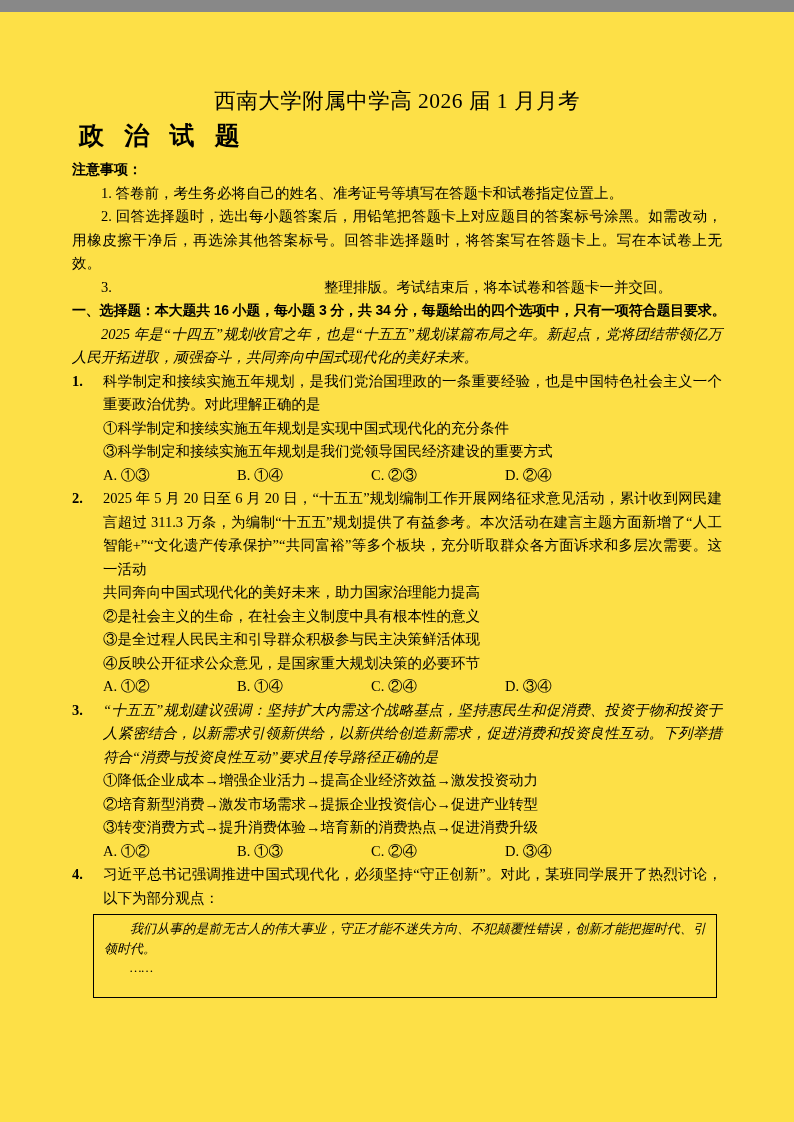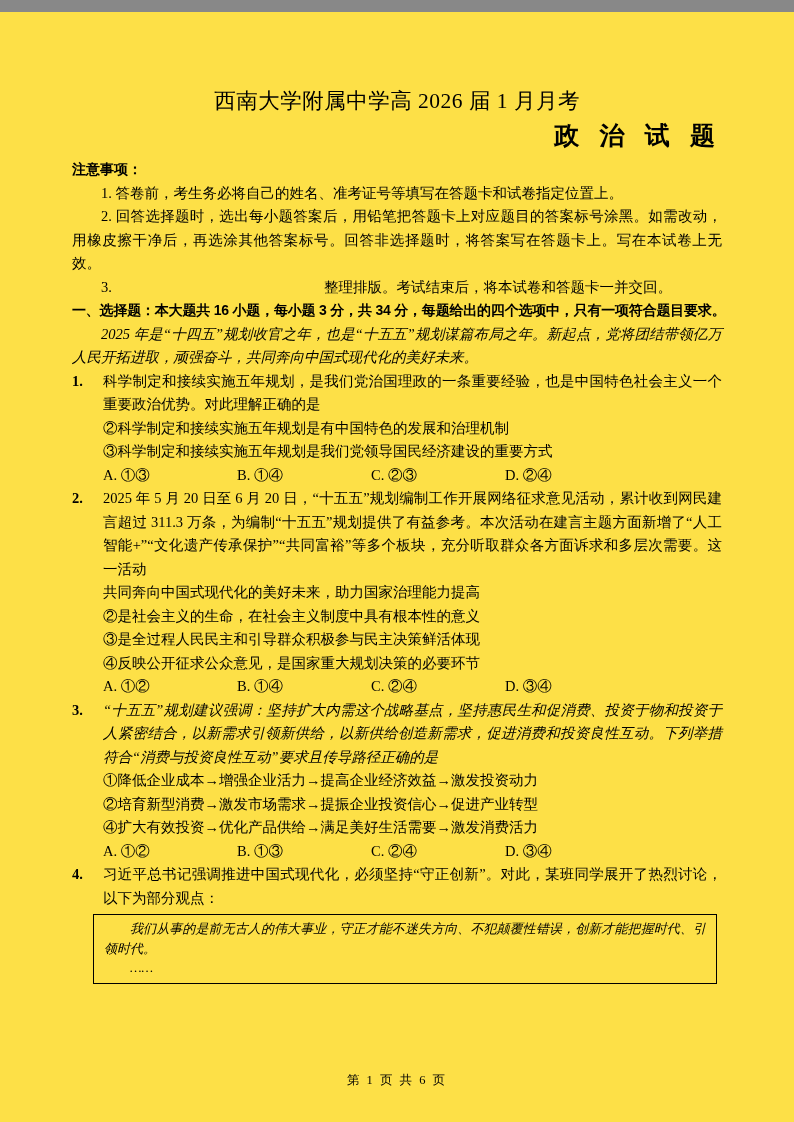--- a/index.html
+++ b/index.html
@@ -9,21 +9,21 @@
     padding:74px 72px 0 72px;
     font-family:"Liberation Serif","DejaVu Serif",serif;
     font-size:14.5px; line-height:23.5px; color:#000;
     overflow:hidden;
   }
   .exam-title {
     text-align:center; font-size:21.5px; font-weight:400;
     line-height:30px; letter-spacing:0.5px;
   }
   .exam-subtitle {
-    text-align:right; font-size:25px; font-weight:700;
+    text-align:left; font-size:25px; font-weight:700;
     line-height:36px; letter-spacing:7px; padding-left:7px;
     margin-top:2px; margin-bottom:4px;
   }
   .notice-heading {
     font-family:"Liberation Sans","DejaVu Sans",sans-serif;
     font-weight:700; font-size:14px; line-height:23.5px;
   }
   .para { margin:0; text-indent:2em; text-align:justify; }
   .gap-spacer { display:inline-block; width:212px; }
   .section-heading {
@@ -37,21 +37,21 @@
   .qnum {
     position:absolute; left:0; top:0; font-weight:700; width:28px;
   }
   .stem { margin:0; text-align:justify; }
   .statement { margin:0; }
   .options { display:flex; }
   .options .opt { width:134px; }
   .options .opt:last-child { width:auto; }
   .quote-box {
     border:1px solid #000; box-sizing:border-box;
-    width:624px; margin:4px 0 0 -10px; padding:4px 10px 5px 10px;
+    width:624px; margin:4px 0 0 -10px; padding:4px 10px 19px 10px;
     font-size:13px; line-height:19.5px;
   }
   .quote-box p { margin:0; text-indent:2em; text-align:justify; font-style:italic; }
   .page-footer {
     position:absolute; left:0; right:0; bottom:42px;
     text-align:center; font-size:12.5px; letter-spacing:2px;
   }
 </style>
 </head>
 <body>
@@ -65,21 +65,21 @@
   <p class="para">1. 答卷前，考生务必将自己的姓名、准考证号等填写在答题卡和试卷指定位置上。</p>
   <p class="para">2. 回答选择题时，选出每小题答案后，用铅笔把答题卡上对应题目的答案标号涂黑。如需改动，用橡皮擦干净后，再选涂其他答案标号。回答非选择题时，将答案写在答题卡上。写在本试卷上无效。</p>
   <p class="para"><span>3.</span><span class="gap-spacer"></span><span>整理排版。考试结束后，将本试卷和答题卡一并交回。</span></p>
 
   <p class="section-heading">一、选择题：本大题共 16 小题，每小题 3 分，共 34 分，每题给出的四个选项中，只有一项符合题目要求。</p>
   <p class="intro kaiti">2025 年是“十四五”规划收官之年，也是“十五五”规划谋篇布局之年。新起点，党将团结带领亿万人民开拓进取，顽强奋斗，共同奔向中国式现代化的美好未来。</p>
 
   <div class="question">
     <span class="qnum">1.</span>
     <p class="stem">科学制定和接续实施五年规划，是我们党治国理政的一条重要经验，也是中国特色社会主义一个重要政治优势。对此理解正确的是</p>
-    <div class="statement">②科学制定和接续实施五年规划是有中国特色的发展和治理机制</div>
+    <div class="statement">①科学制定和接续实施五年规划是实现中国式现代化的充分条件</div>
     <div class="statement">③科学制定和接续实施五年规划是我们党领导国民经济建设的重要方式</div>
     <div class="options">
       <span class="opt">A. ①③</span>
       <span class="opt">B. ①④</span>
       <span class="opt">C. ②③</span>
       <span class="opt">D. ②④</span>
     </div>
   </div>
 
   <div class="question">
@@ -95,33 +95,32 @@
       <span class="opt">C. ②④</span>
       <span class="opt">D. ③④</span>
     </div>
   </div>
 
   <div class="question">
     <span class="qnum">3.</span>
     <p class="stem kaiti">“十五五”规划建议强调：坚持扩大内需这个战略基点，坚持惠民生和促消费、投资于物和投资于人紧密结合，以新需求引领新供给，以新供给创造新需求，促进消费和投资良性互动。下列举措符合“消费与投资良性互动”要求且传导路径正确的是</p>
     <div class="statement">①降低企业成本→增强企业活力→提高企业经济效益→激发投资动力</div>
     <div class="statement">②培育新型消费→激发市场需求→提振企业投资信心→促进产业转型</div>
-    <div class="statement">④扩大有效投资→优化产品供给→满足美好生活需要→激发消费活力</div>
+    <div class="statement">③转变消费方式→提升消费体验→培育新的消费热点→促进消费升级</div>
     <div class="options">
       <span class="opt">A. ①②</span>
       <span class="opt">B. ①③</span>
       <span class="opt">C. ②④</span>
       <span class="opt">D. ③④</span>
     </div>
   </div>
 
   <div class="question">
     <span class="qnum">4.</span>
     <p class="stem">习近平总书记强调推进中国式现代化，必须坚持“守正创新”。对此，某班同学展开了热烈讨论，以下为部分观点：</p>
     <div class="quote-box">
       <p>我们从事的是前无古人的伟大事业，守正才能不迷失方向、不犯颠覆性错误，创新才能把握时代、引领时代。</p>
       <p>……</p>
     </div>
   </div>
 
-  <div class="page-footer">第 1 页 共 6 页</div>
 
 </div>
 
 </body></html>

